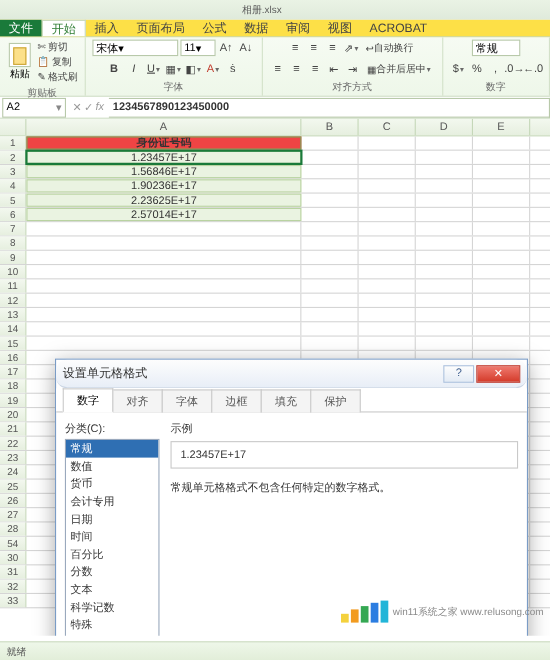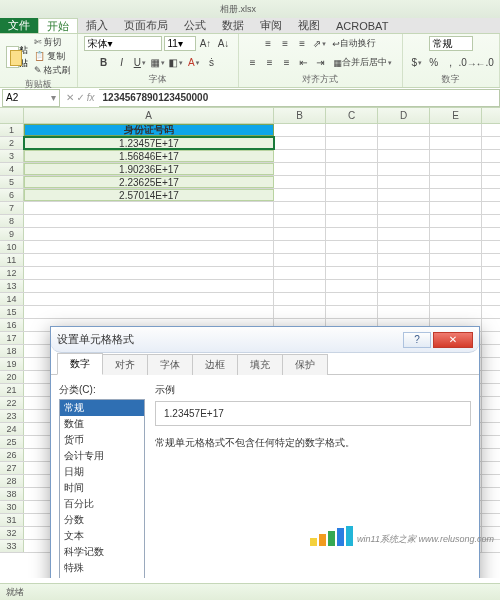--- a/index.html
+++ b/index.html
@@ -1,28 +1,28 @@
 <!DOCTYPE html>
 <html><head>
 <meta charset="utf-8">
 <style>
   * { box-sizing: border-box; margin: 0; padding: 0; font-family: "Microsoft YaHei", Arial, sans-serif; }
   body { width: 500px; height: 600px; overflow: hidden; position: relative; background: #fff; font-size: 11px; }
   .titlebar { height: 18px; background: linear-gradient(#eaf3e5,#dfeadb); display: flex; justify-content: flex-end; align-items: center; padding-right: 8px; font-size: 9px; color:#6a6a6a; }
   .titlebar .fn { margin-right: auto; padding-left: 220px; color:#5b5b5b; }
-  .ribbon-tabs { height: 16px; display: flex; align-items: stretch; background: #e5e5e5; font-size: 11px; border-bottom: 1px solid #c5d7b8; }
+  .ribbon-tabs { height: 16px; display: flex; align-items: stretch; background: #fde047; font-size: 11px; border-bottom: 1px solid #c5d7b8; }
   .ribbon-tabs .tab { padding: 0 8px; display: flex; align-items: center; color: #444; cursor: default; }
   .ribbon-tabs .tab.file { background: #1a7a3a; color: #fff; }
   .ribbon-tabs .tab.active { background: #fff; border: 1px solid #c5d7b8; border-bottom: none; color: #2e7d32; }
   .ribbon { height: 54px; background: linear-gradient(#f6fbf3,#eef7e9); display: flex; border-bottom: 1px solid #c5d7b8; }
   .group { border-right: 1px solid #d3e1c9; padding: 2px 6px 1px; display: flex; flex-direction: column; }
   .group .body { flex: 1; display: flex; align-items: center; gap: 4px; }
   .group .label { font-size: 9px; text-align: center; color:#6a6a6a; padding-top: 1px; }
   .paste { display:flex; gap:4px; }
-  .paste-big { width:24px; display:flex; flex-direction:row; align-items:center; }
+  .paste-big { width:24px; display:flex; flex-direction:column; align-items:center; }
   .paste-big .ic { width:20px; height:22px; background:#fff; border:1px solid #b8c9aa; position:relative; }
   .paste-big .ic::after { content:""; position:absolute; top:3px; left:3px; width:10px; height:14px; background:#fce08a; border:1px solid #caa436; }
   .mini-stack { display:flex; flex-direction:column; font-size:9px; gap:1px; color:#444;}
   .mini-stack span::before { content:"✄"; margin-right:2px; }
   .mini-stack span:nth-child(2)::before { content:"📋"; }
   .mini-stack span:nth-child(3)::before { content:"✎"; }
   .font-ctrls { display:flex; flex-direction:column; gap:2px; }
   .combo { height:15px; border:1px solid #b8c9aa; background:#fff; font-size:10px; padding:0 3px; display:flex; align-items:center; }
   .font-row { display:flex; gap:2px; align-items:center; }
   .btn { width:16px; height:15px; border:1px solid transparent; display:flex; align-items:center; justify-content:center; font-size:10px; color:#444; }
@@ -37,21 +37,21 @@
   .grid-area { position:relative; height:470px; overflow:hidden; background:#fff;}
   .colhdr { display:flex; height:16px; background:linear-gradient(#f3f8ef,#e6efdf); border-bottom:1px solid #c5d7b8; font-size:10px;}
   .corner { width:24px; border-right:1px solid #c5d7b8;}
   .ch { border-right:1px solid #c5d7b8; display:flex; align-items:center; justify-content:center; color:#555; font-size:10px;}
   .rows { display:flex; flex-direction:column;}
   .row { display:flex; height:13px; border-bottom:1px solid #d5d5d5;}
   .rh { width:24px; background:linear-gradient(#f3f8ef,#e6efdf); border-right:1px solid #c5d7b8; display:flex; align-items:center; justify-content:center; font-size:9px; color:#555;}
   .cell { border-right:1px solid #d5d5d5; font-size:10px; display:flex; align-items:center; justify-content:center; overflow:hidden;}
   .cA { width:250px; }
   .cB,.cC,.cD,.cE { width:52px; }
-  .hdr-cell { background:#0ea5e9; border:1px solid #7aa659; font-weight:bold; color:#333;}
+  .hdr-cell { background:#ef4444; border:1px solid #7aa659; font-weight:bold; color:#333;}
   .data-cell { background:#eaf3e1; border:1px solid #b9d3a1; color:#333;}
   .sel-cell { outline:2px solid #1a7a3a; outline-offset:-1px;}
   .status { position:absolute; bottom:0; left:0; right:0; height:17px; background:linear-gradient(#eef7e9,#e2eed9); border-top:1px solid #c5d7b8; display:flex; align-items:center; font-size:9px; color:#555; padding:0 6px;}
   .dialog { position:absolute; top:218px; left:50px; width:430px; height:310px; background:#fff; border:1px solid #7a9cc6; box-shadow:0 4px 18px rgba(0,0,0,0.35);}
   .dlg-title { height:26px; background:linear-gradient(#fdfdfd,#e8eef7); display:flex; align-items:center; padding:0 6px; border-bottom:1px solid #c9d4e3;border-radius:10px; }
   .dlg-title .t { font-size:11px; color:#333; flex:1;}
   .dlg-btns { display:flex; gap:2px;}
   .dlg-btn { width:28px; height:16px; border:1px solid #adc2de; background:linear-gradient(#fdfdfd,#e3ebf5); display:flex; align-items:center; justify-content:center; font-size:10px;}
   .dlg-btn.help { color:#3a5b8c;}
   .dlg-btn.close { background:linear-gradient(#ef7a6f,#d43b2a); color:#fff; border-color:#c0392b; width:40px;}
@@ -61,21 +61,21 @@
   .dlg-body { display:flex; height:calc(100% - 48px); padding:8px; gap:10px;}
   .cat-col { width:86px; display:flex; flex-direction:column;}
   .cat-label { font-size:10px; color:#333; margin-bottom:2px;}
   .cat-list { flex:1; border:1px solid #9aa9bd; background:#fff; overflow:auto;}
   .cat-item { padding:1px 4px; font-size:10px; color:#333; white-space:nowrap;}
   .cat-item.sel { background:#2f6fb3; color:#fff;}
   .right-col { flex:1; display:flex; flex-direction:column;}
   .sample-label { font-size:10px; color:#333;}
   .sample-box { border:1px solid #c9c9c9; padding:6px 8px; margin:4px 0 10px; font-size:10px; color:#333;}
   .desc { font-size:10px; color:#333;}
-  .watermark { position:absolute; right:6px; bottom:32px; display:flex; align-items:flex-end; gap:4px;font-style:italic;}
+  .watermark { position:absolute; right:6px; bottom:12px; display:flex; align-items:center; gap:4px;}
   .wm-bars { display:flex; gap:2px; align-items:flex-end; height:20px;}
   .wm-bars span { width:7px; display:block;}
   .b1{height:8px; background:#f4d13d;} .b2{height:12px;background:#f29b1f;} .b3{height:15px;background:#35a853;} .b4{height:18px;background:#2b7de1;} .b5{height:20px;background:#22b5d8;}
   .wm-text { font-size:9px; color:#8a8a8a;}
 </style>
 </head>
 <body>
 
 <div class="titlebar">
   <span class="fn">相册.xlsx</span>
@@ -419,21 +419,21 @@
       </div>
       <div class="row">
         <div class="rh">28</div>
         <div class="cell cA"></div>
         <div class="cell cB"></div>
         <div class="cell cC"></div>
         <div class="cell cD"></div>
         <div class="cell cE"></div>
       </div>
       <div class="row">
-        <div class="rh">38</div>
+        <div class="rh">54</div>
         <div class="cell cA"></div>
         <div class="cell cB"></div>
         <div class="cell cC"></div>
         <div class="cell cD"></div>
         <div class="cell cE"></div>
       </div>
       <div class="row">
         <div class="rh">30</div>
         <div class="cell cA"></div>
         <div class="cell cB"></div>

